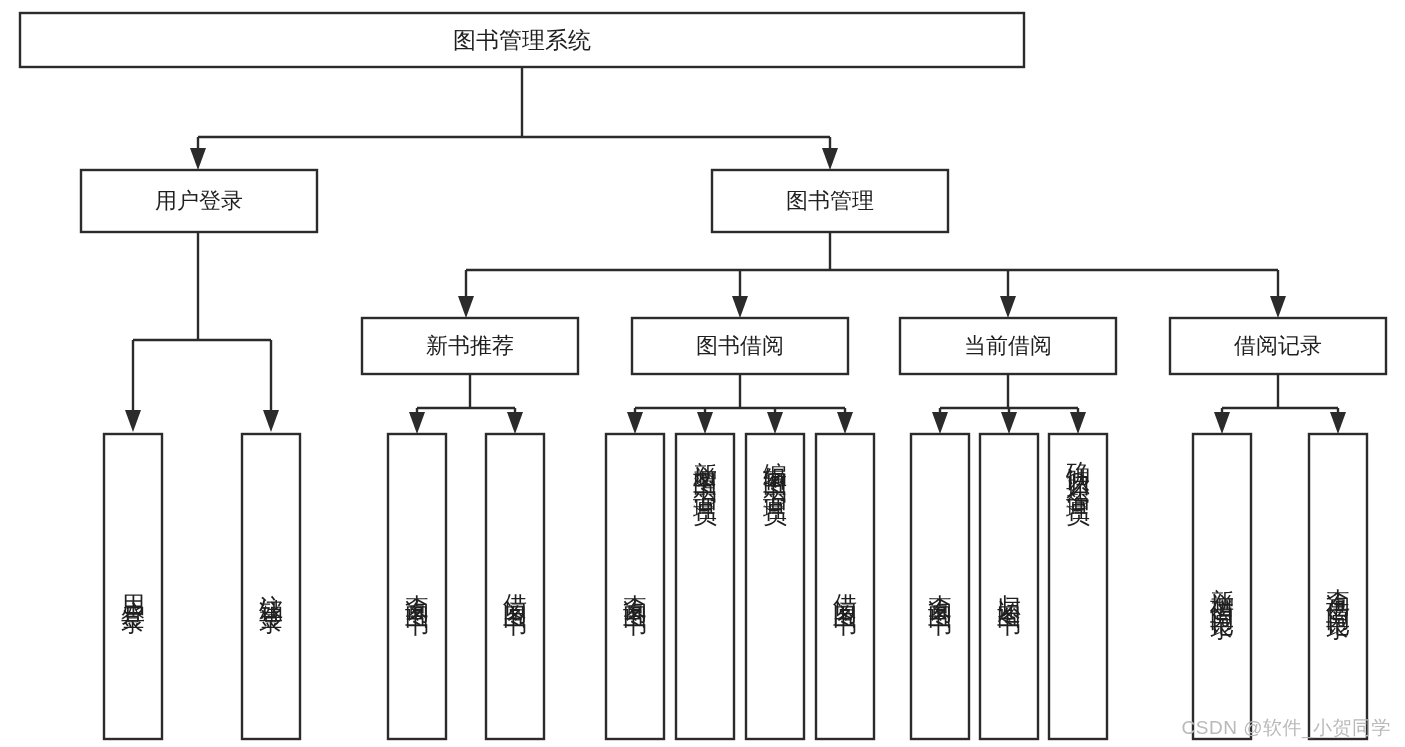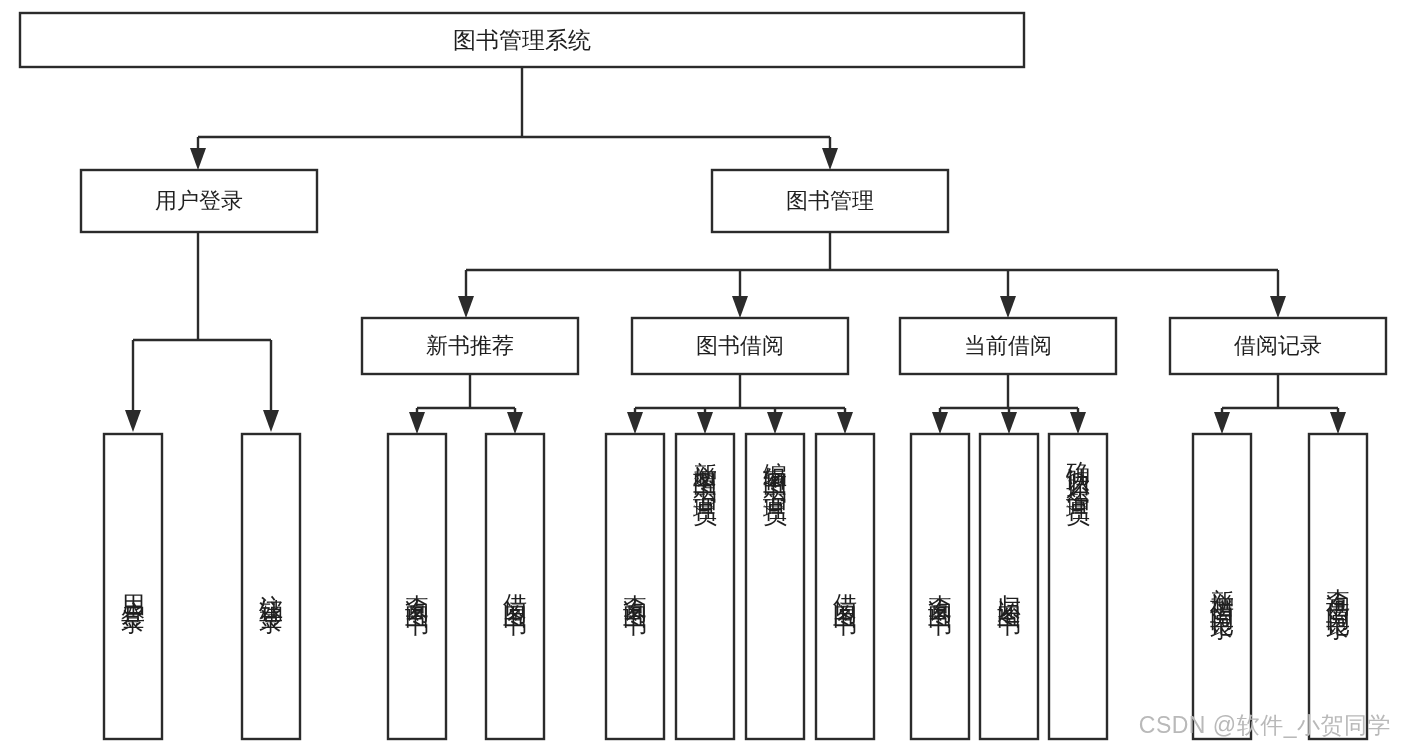--- a/index.html
+++ b/index.html
@@ -56,21 +56,21 @@
     dominant-baseline: middle;
   }
   .node-label-title {
     font-size: 23px;
   }
   .watermark {
     position: absolute;
     right: 14px;
     bottom: 6px;
     font-family: "Liberation Sans", "DejaVu Sans", sans-serif;
-    font-size: 23px;
+    font-size: 19px;
     color: #b9b9b9;
     letter-spacing: 0.5px;
     white-space: nowrap;
     pointer-events: none;
     text-align: center;
   }
 </style>
 </head>
 <body>
 

